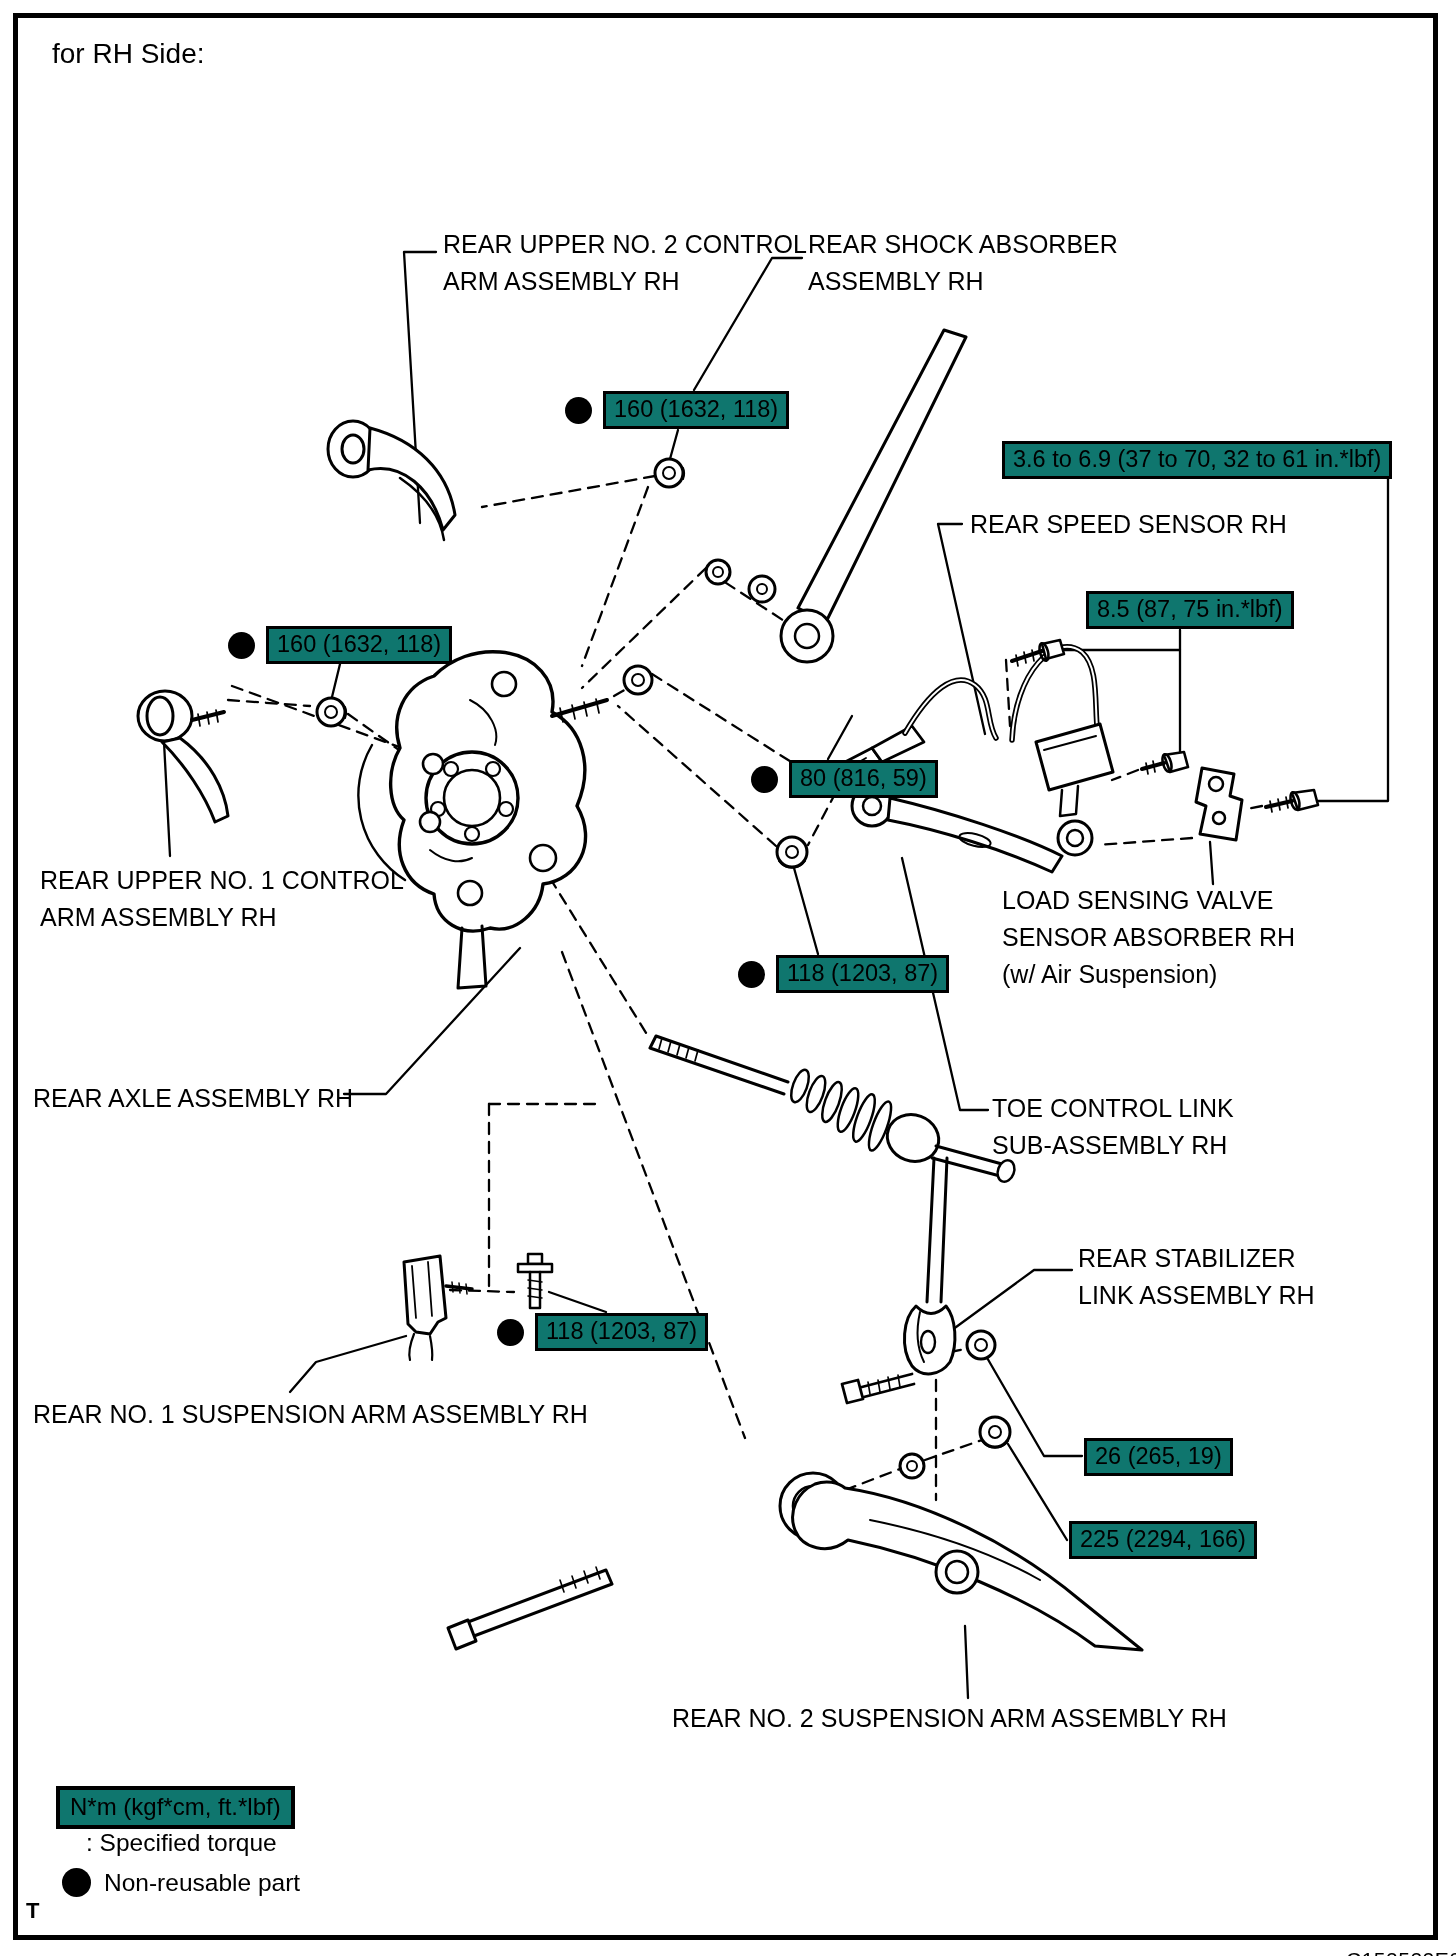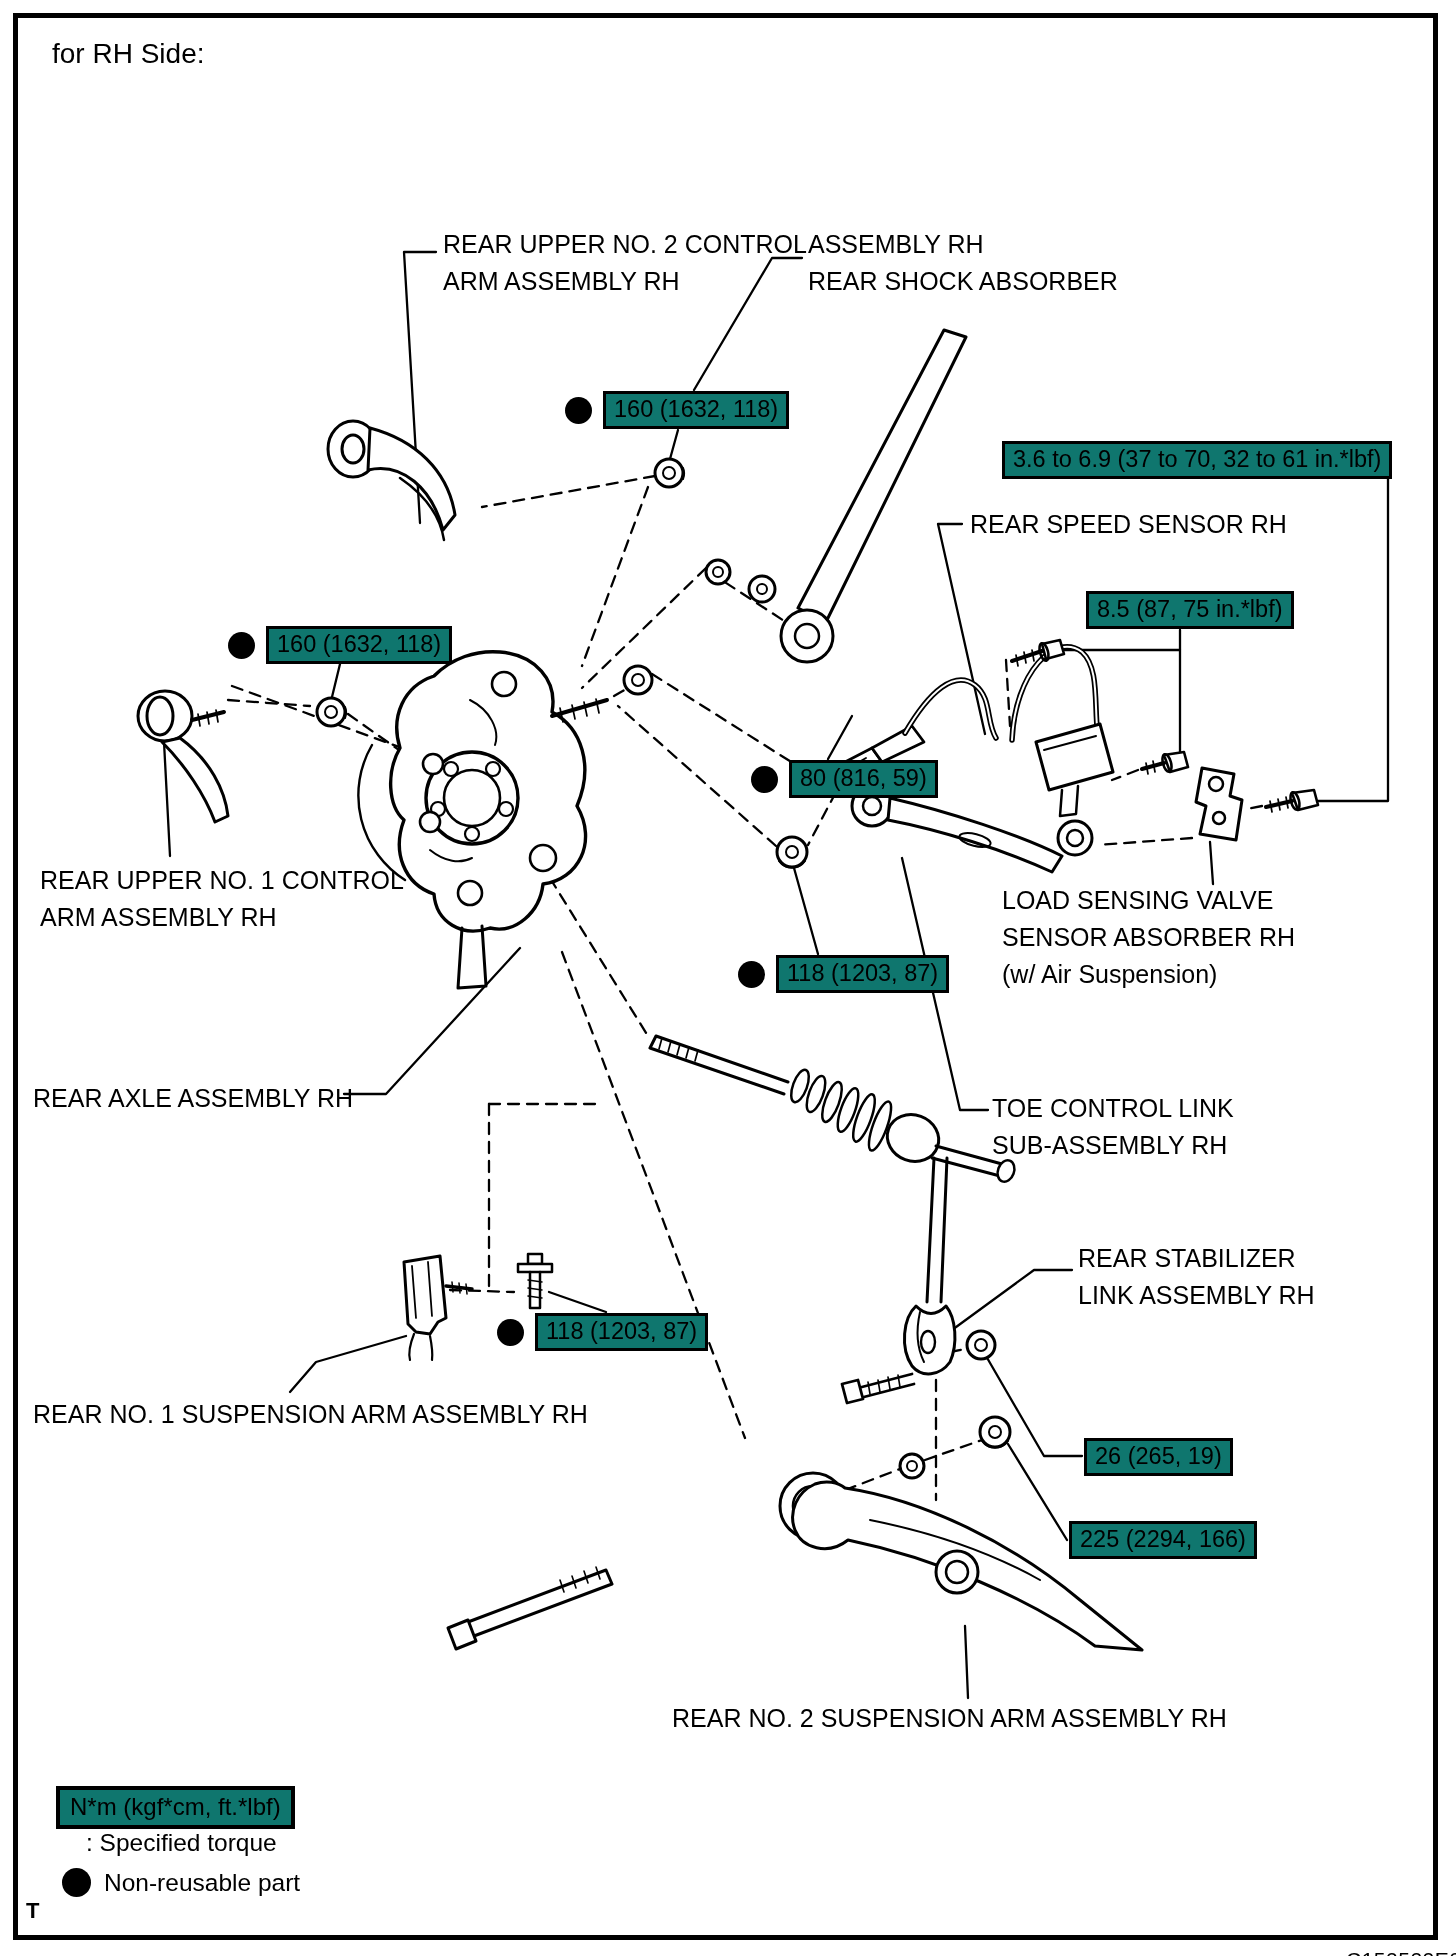--- a/index.html
+++ b/index.html
@@ -278,22 +278,22 @@
     </g>
   </svg>
 
   <div class="page-title">for RH Side:</div>
 
   <div class="part-label" style="left:443px;top:226px;">
     <span>REAR UPPER NO. 2 CONTROL</span>
     <span>ARM ASSEMBLY RH</span>
   </div>
   <div class="part-label" style="left:808px;top:226px;">
+    <span>REAR SHOCK ABSORBER</span>
     <span>ASSEMBLY RH</span>
-    <span>REAR SHOCK ABSORBER</span>
   </div>
   <div class="part-label" style="left:970px;top:506px;">
     <span>REAR SPEED SENSOR RH</span>
   </div>
   <div class="part-label" style="left:40px;top:862px;">
     <span>REAR UPPER NO. 1 CONTROL</span>
     <span>ARM ASSEMBLY RH</span>
   </div>
   <div class="part-label" style="left:1002px;top:882px;">
     <span>LOAD SENSING VALVE</span>

